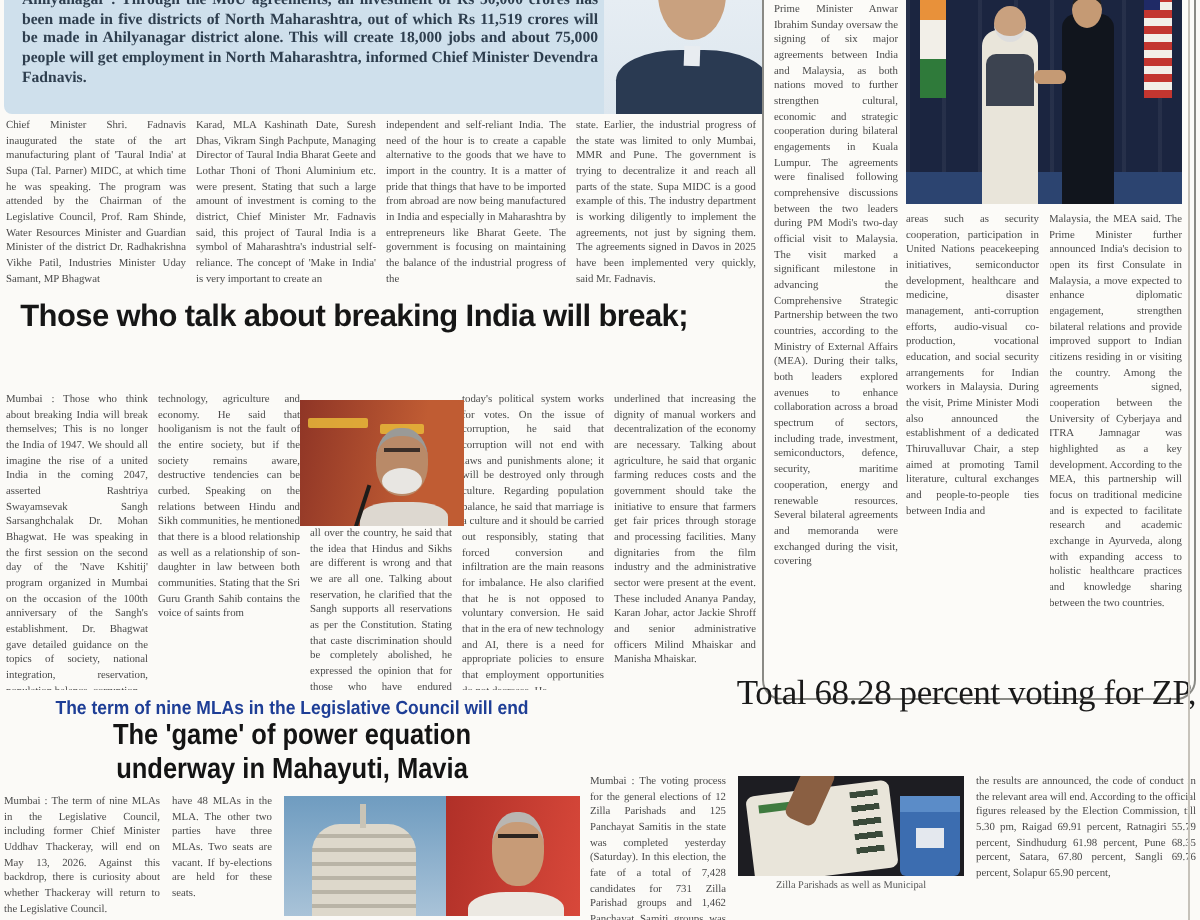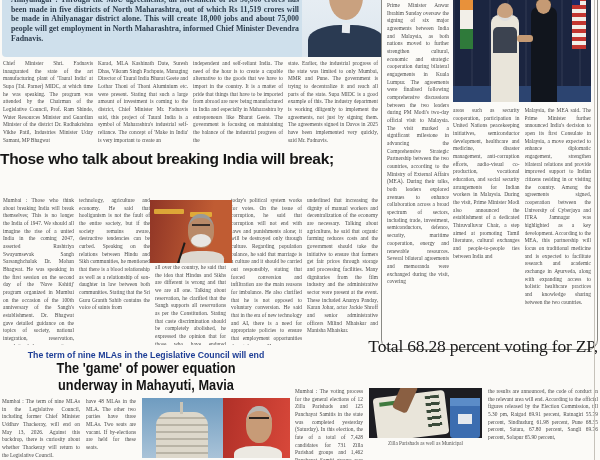--- a/index.html
+++ b/index.html
@@ -42,21 +42,21 @@
   .modi .vest{position:absolute;left:2px;top:12px;width:24px;height:26px;background:#3c4350;border-radius:5px 5px 0 0;}
   .modi .mhead{position:absolute;left:6px;top:-12px;width:16px;height:15px;border-radius:50%;
         background:#c9a17f;border-bottom:3px solid #ddd;}
   .anwar{position:absolute;left:78px;top:10px;width:26px;height:96px;background:#11151d;border-radius:7px 7px 0 0;}
   .anwar .ahead{position:absolute;left:5px;top:-12px;width:15px;height:15px;border-radius:50%;
         background:#c59a74;border-top:4px solid #222;}
   .shake{position:absolute;left:64px;top:38px;width:16px;height:7px;background:#c59a74;border-radius:3px;}
   .mal-cols{position:absolute;left:71px;top:118px;width:138px;height:232px;}
 
   
-  .bh-head{position:absolute;left:0;top:147px;width:344px;text-align:left;
+  .bh-head{position:absolute;left:0;top:147px;width:344px;text-align:right;
            font-family:"Liberation Sans",sans-serif;font-weight:bold;color:#161616;
            font-size:15.5px;line-height:23px;letter-spacing:-.3px;white-space:nowrap;overflow:hidden;}
   .bh-accent{color:#c63b35;}
   .bh-cols{position:absolute;left:3px;top:197px;width:375px;height:148px;}
   .bh-photo{position:absolute;left:150px;top:200px;width:82px;height:63px;overflow:hidden;
             background:linear-gradient(100deg,#8f3526,#c05c33 70%);z-index:3;}
   .bh-photo .banner1,.bh-photo .banner2{position:absolute;height:5px;background:#e8b83a;border-radius:1px;opacity:.85;}
   .bh-photo .banner1{left:4px;top:9px;width:30px;}
   .bh-photo .banner2{left:40px;top:12px;width:22px;}
   .bh-photo .bhead{position:absolute;left:38px;top:14px;width:26px;height:30px;border-radius:46%;

